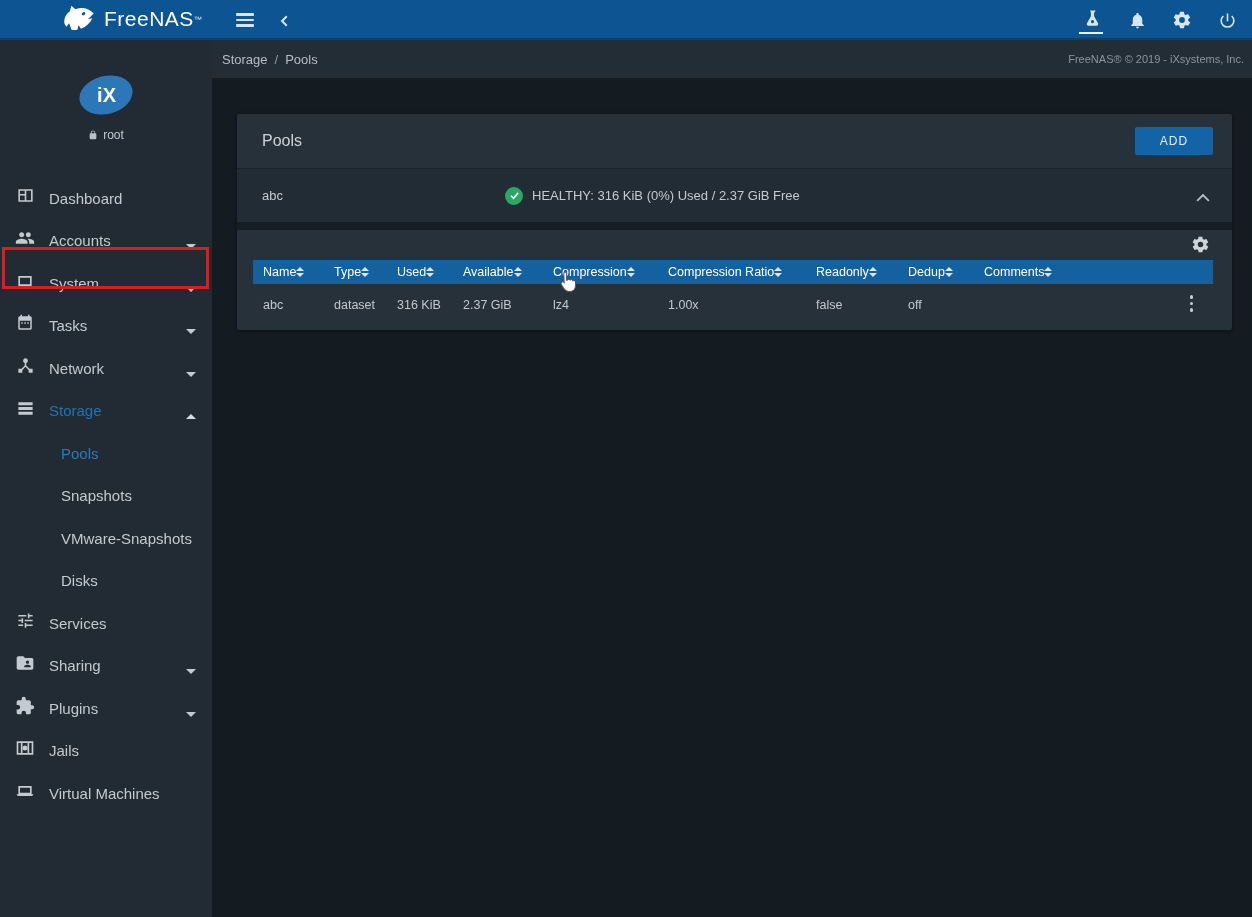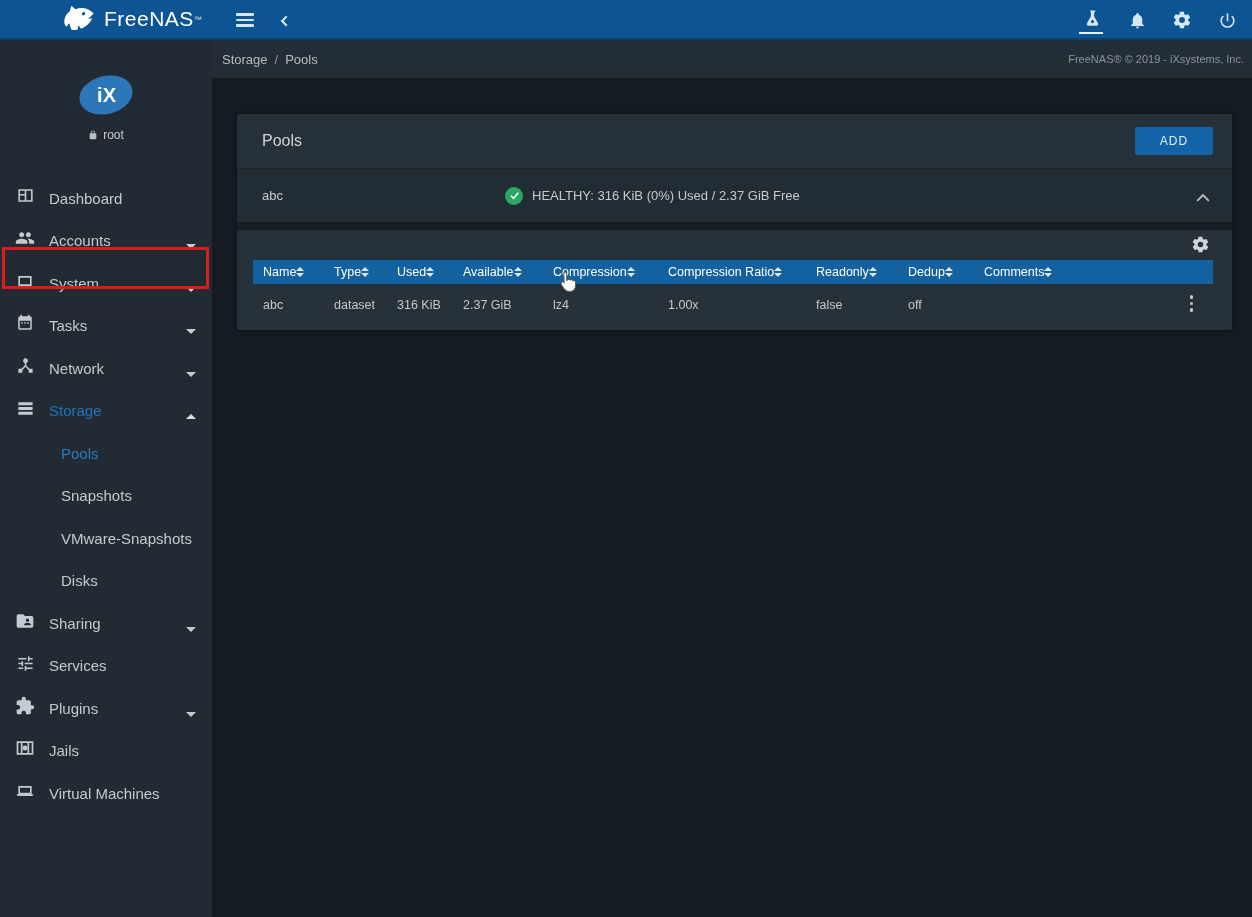--- a/index.html
+++ b/index.html
@@ -216,34 +216,34 @@
         <span class="nlabel">Snapshots</span>
       </div>
       <div class="nav-item sub">
         <span class="nlabel">VMware-Snapshots</span>
       </div>
       <div class="nav-item sub">
         <span class="nlabel">Disks</span>
       </div>
       <div class="nav-item">
         <span class="nicon">
-            <svg width="20" height="20" viewBox="0 0 24 24">
-              <path fill="currentColor" d="M20 6h-8l-2-2H4a2 2 0 0 0-2 2v12a2 2 0 0 0 2 2h16a2 2 0 0 0 2-2V8a2 2 0 0 0-2-2zm-5 3a2 2 0 1 1 0 4 2 2 0 0 1 0-4zm4 8h-8v-1c0-1.3 2.7-2 4-2s4 .7 4 2v1z"></path>
-            </svg>
-          </span>
-        <span class="nlabel">Sharing</span>
-        <span class="caret"></span>
-      </div>
-      <div class="nav-item">
-        <span class="nicon">
             <svg width="19" height="19" viewBox="0 0 24 24">
               <path fill="currentColor" d="M3 17v2h6v-2H3zm0-12v2h10V5H3zm10 16v-2h8v-2h-8v-2h-2v6h2zM7 9v2H3v2h4v2h2V9H7zm14 4v-2H11v2h10zm-6-4h2V7h4V5h-4V3h-2v6z"></path>
             </svg>
           </span>
         <span class="nlabel">Services</span>
+      </div>
+      <div class="nav-item">
+        <span class="nicon">
+            <svg width="20" height="20" viewBox="0 0 24 24">
+              <path fill="currentColor" d="M20 6h-8l-2-2H4a2 2 0 0 0-2 2v12a2 2 0 0 0 2 2h16a2 2 0 0 0 2-2V8a2 2 0 0 0-2-2zm-5 3a2 2 0 1 1 0 4 2 2 0 0 1 0-4zm4 8h-8v-1c0-1.3 2.7-2 4-2s4 .7 4 2v1z"></path>
+            </svg>
+          </span>
+        <span class="nlabel">Sharing</span>
+        <span class="caret"></span>
       </div>
       <div class="nav-item">
         <span class="nicon">
             <svg width="20" height="20" viewBox="0 0 24 24">
               <path fill="currentColor" d="M20.5 11H19V7a2 2 0 0 0-2-2h-4V3.5a2.5 2.5 0 0 0-5 0V5H4a2 2 0 0 0-2 2v3.8h1.5a2.7 2.7 0 0 1 0 5.4H2V20a2 2 0 0 0 2 2h3.8v-1.5a2.7 2.7 0 0 1 5.4 0V22H17a2 2 0 0 0 2-2v-4h1.5a2.5 2.5 0 0 0 0-5z"></path>
             </svg>
           </span>
         <span class="nlabel">Plugins</span>
         <span class="caret"></span>
       </div>

